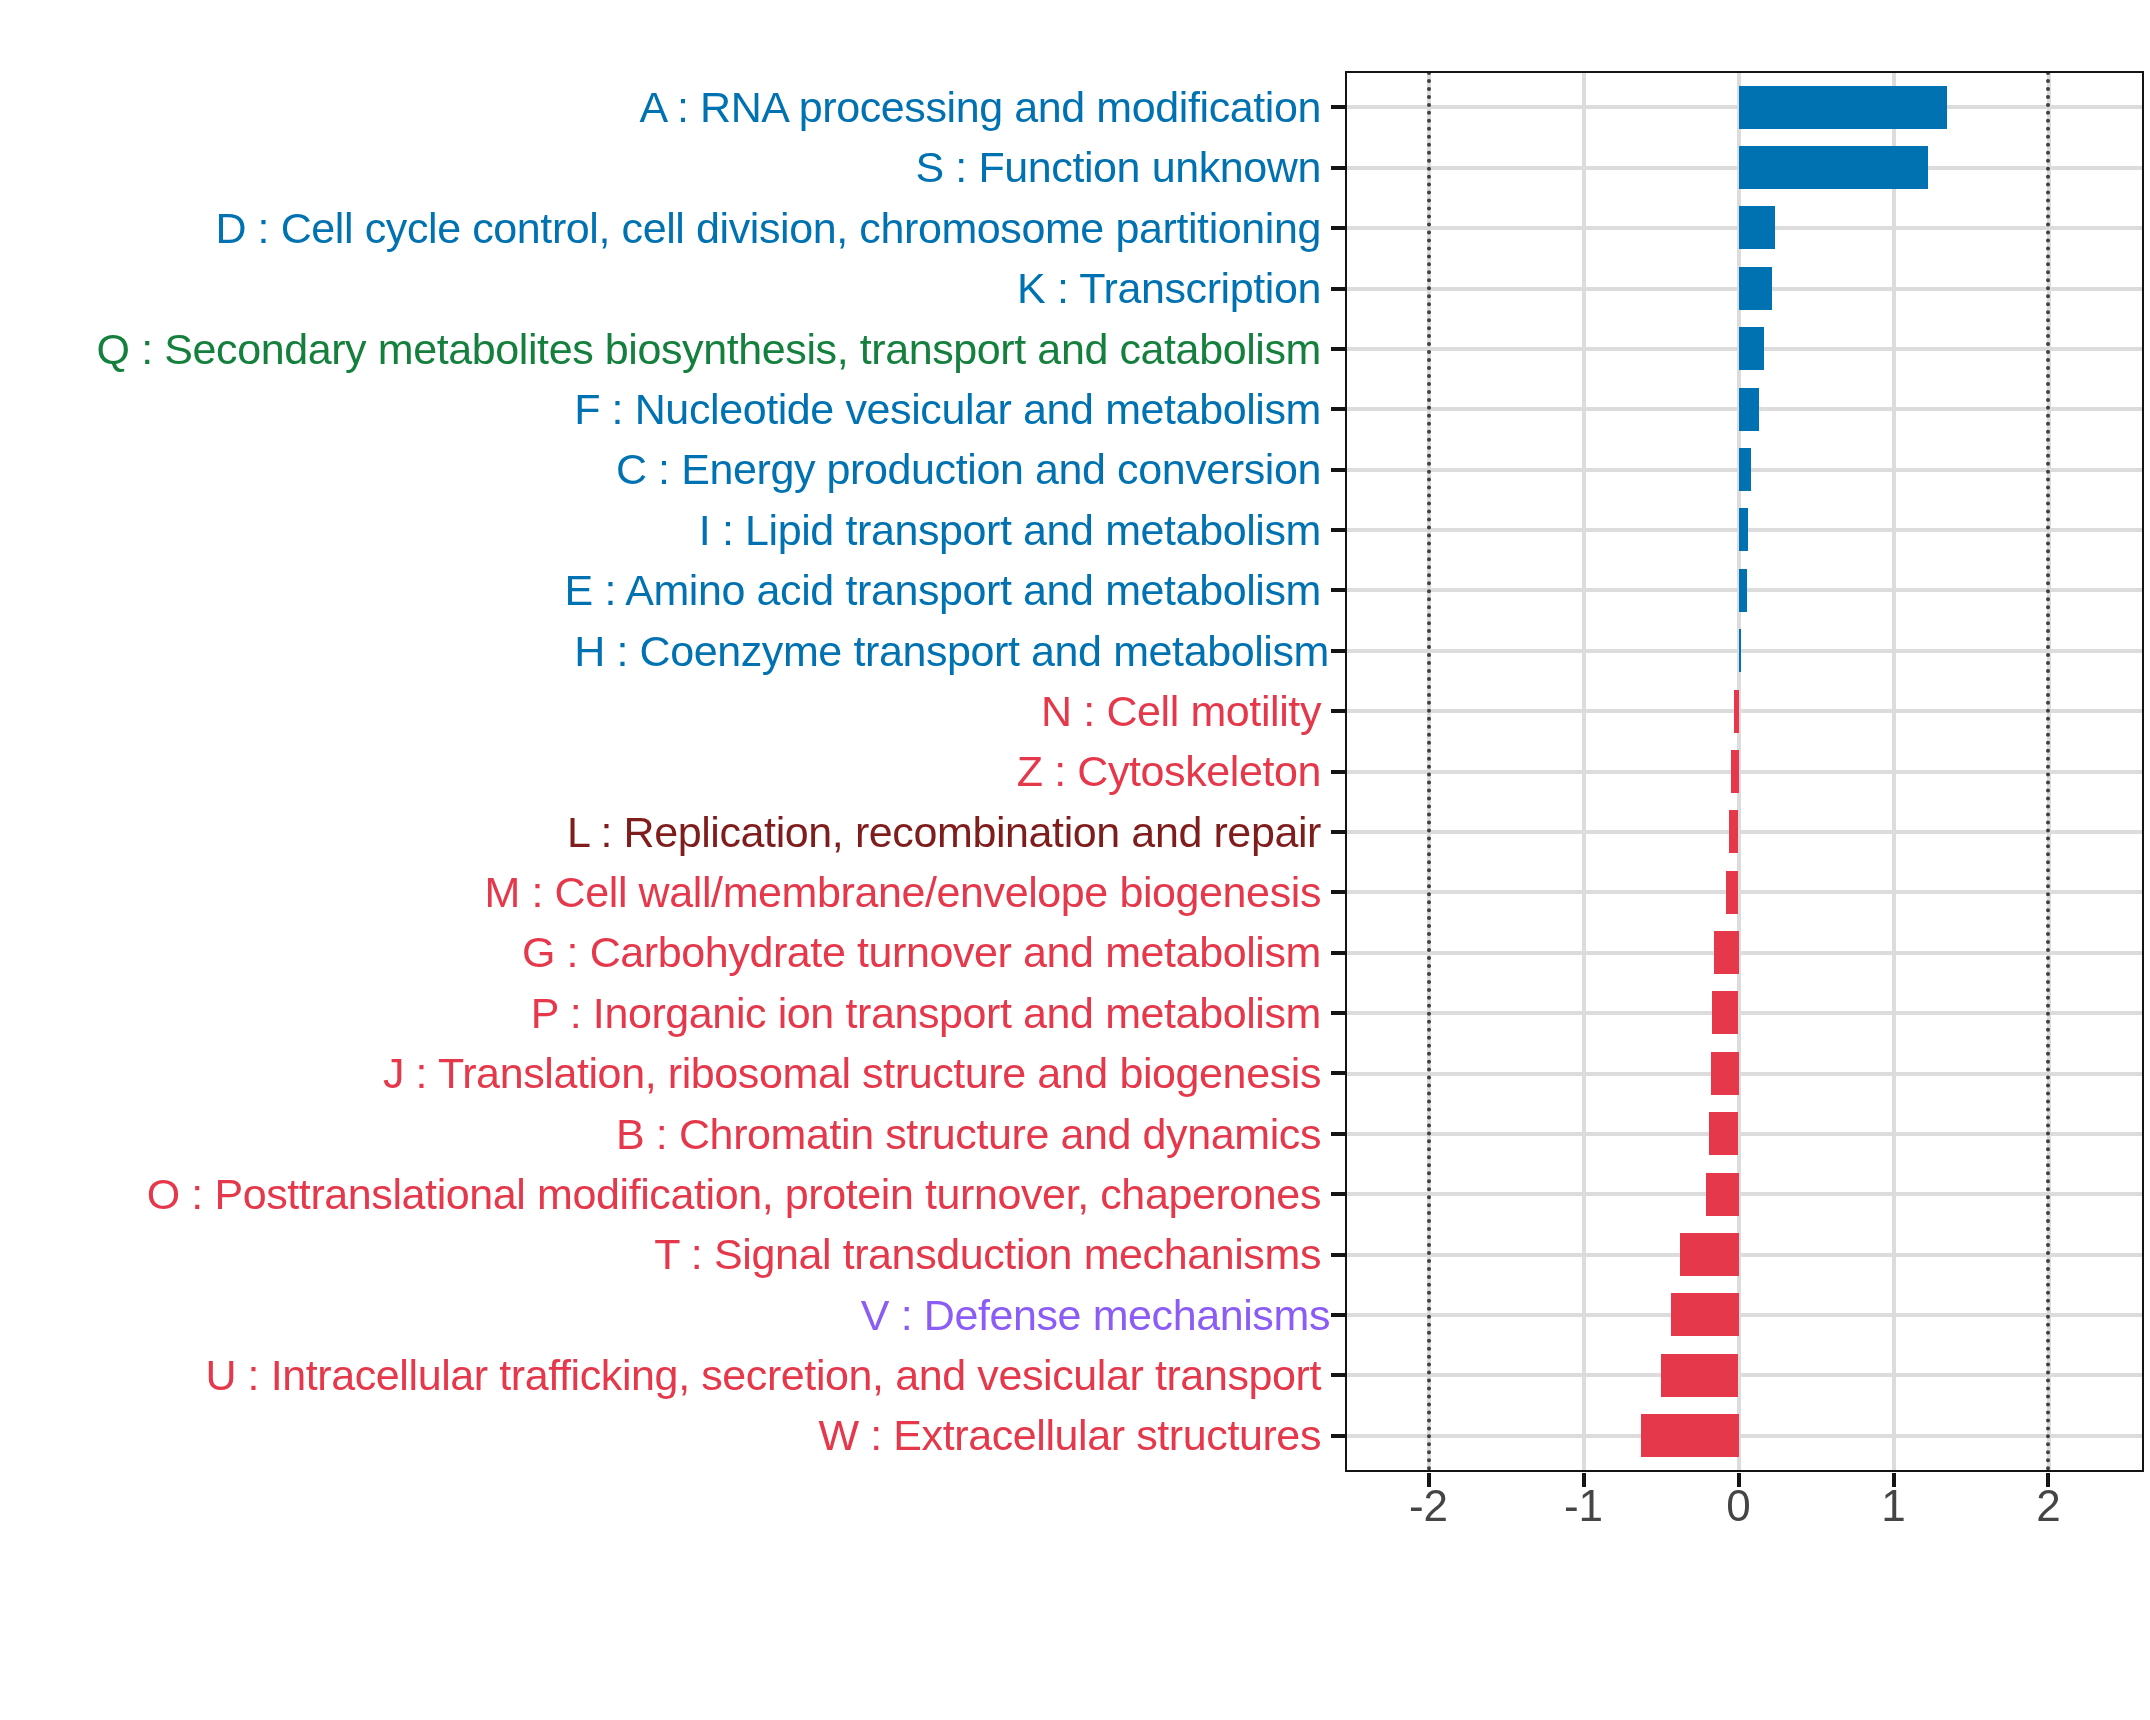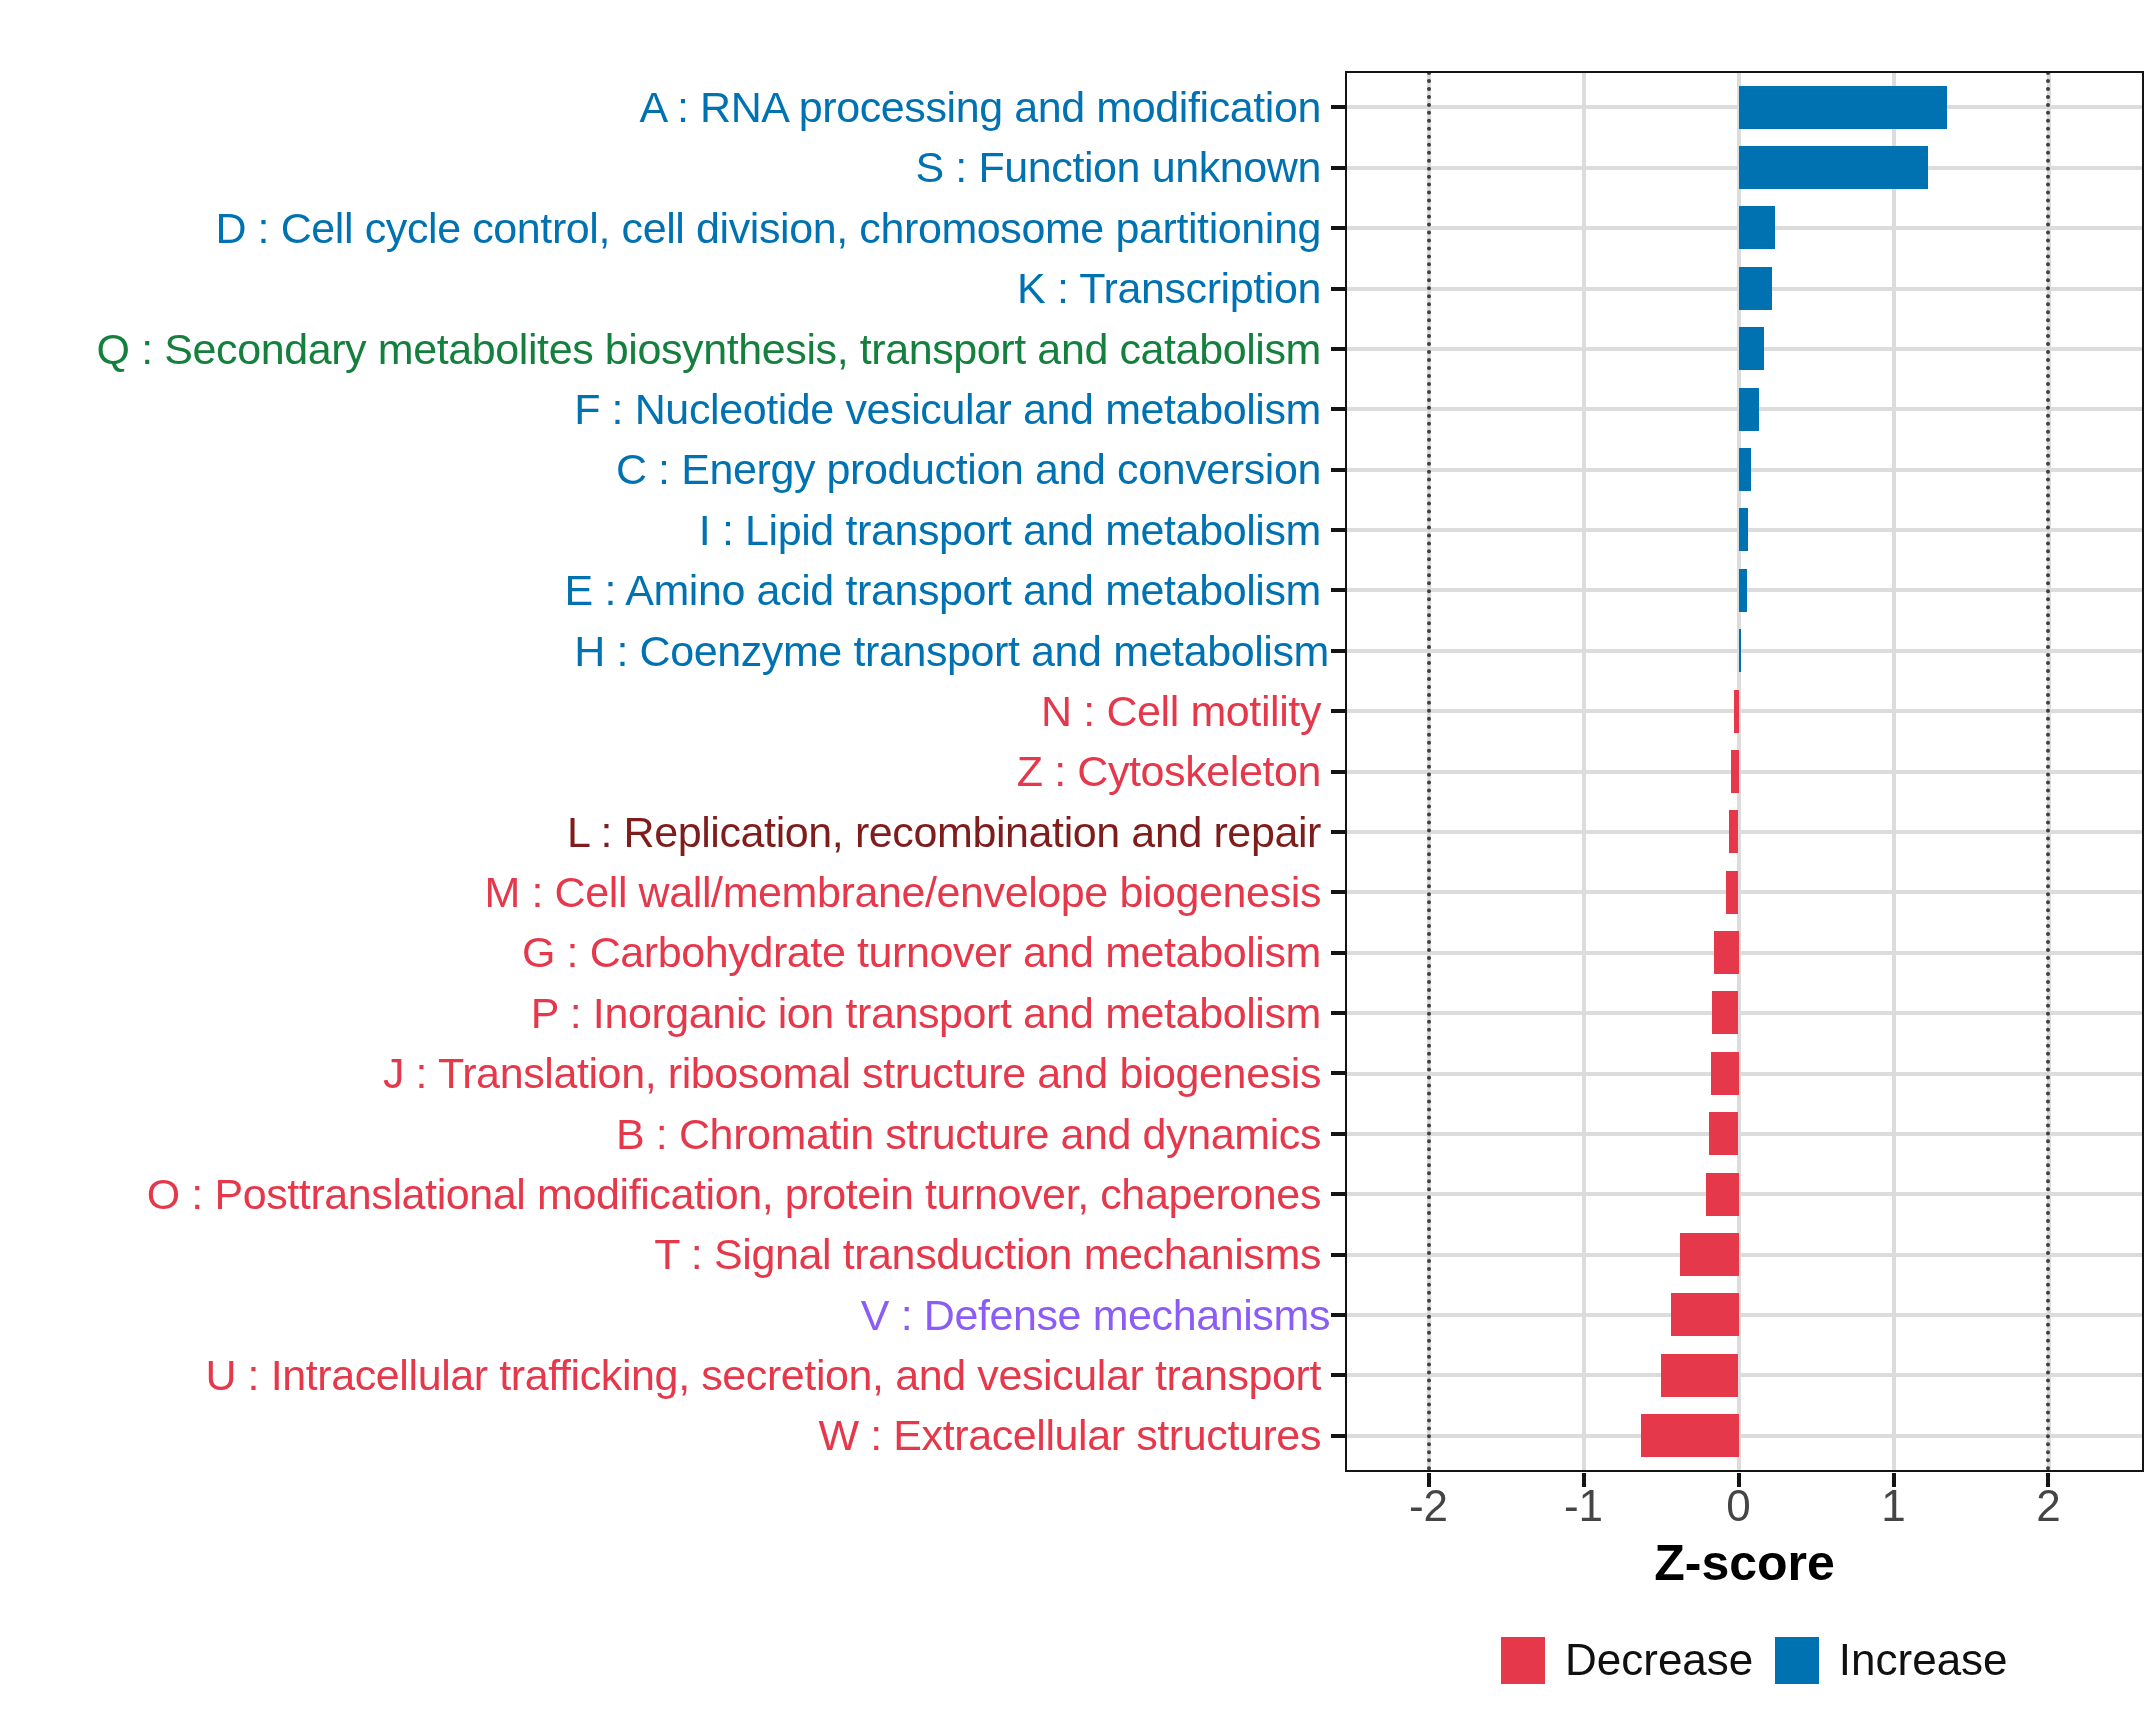--- a/index.html
+++ b/index.html
@@ -154,26 +154,15 @@
       <div class="xtick" style="left: 2046px;"></div>
     </div>
   <div id="xlabels">
       <div class="xlab" style="left: 1357px;">-2</div>
       <div class="xlab" style="left: 1512px;">-1</div>
       <div class="xlab" style="left: 1667px;">0</div>
       <div class="xlab" style="left: 1822px;">1</div>
       <div class="xlab" style="left: 1977px;">2</div>
     </div>
 
-  <div class="xtitle">Z-score</div>
 
-  <div class="legend">
-    <div class="legend-item">
-      <div class="legend-key" id="key-decrease" style="background: rgb(229, 56, 75);"></div>
-      <div class="legend-label">Decrease</div>
-    </div>
-    <div class="legend-item">
-      <div class="legend-key" id="key-increase" style="background: rgb(0, 114, 178);"></div>
-      <div class="legend-label">Increase</div>
-    </div>
-  </div>
 </div>
 
 
 </body></html>

